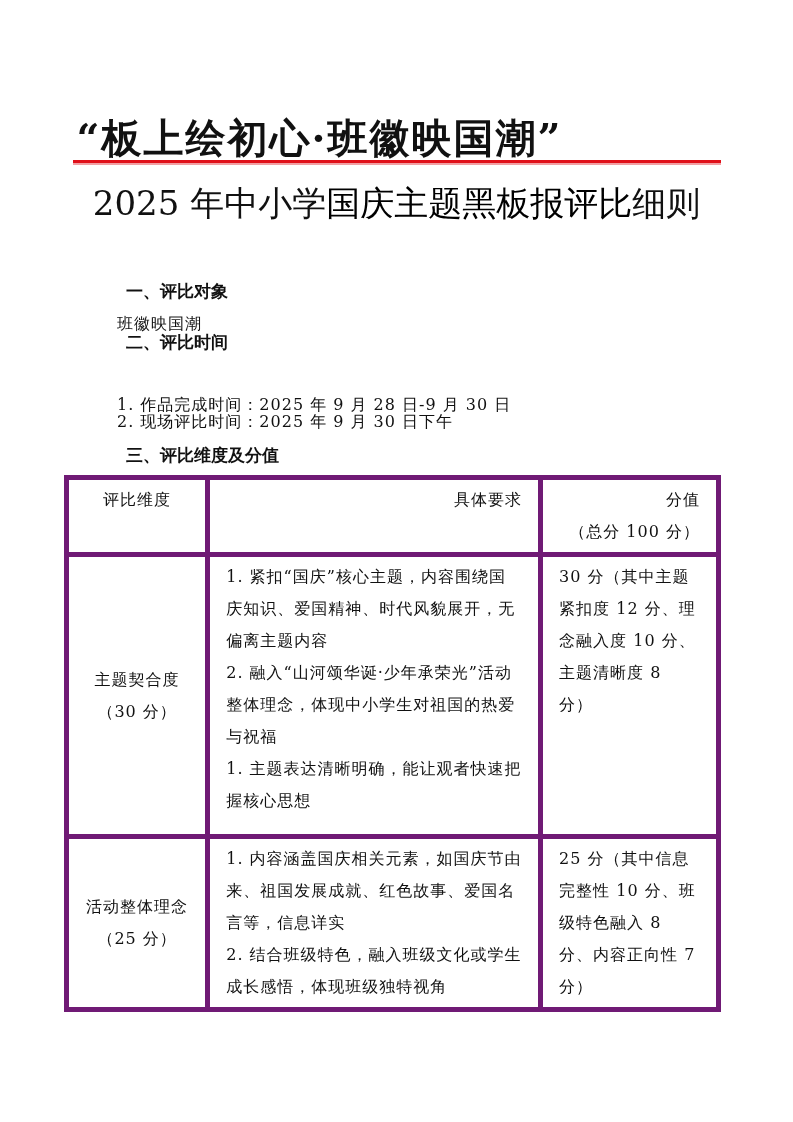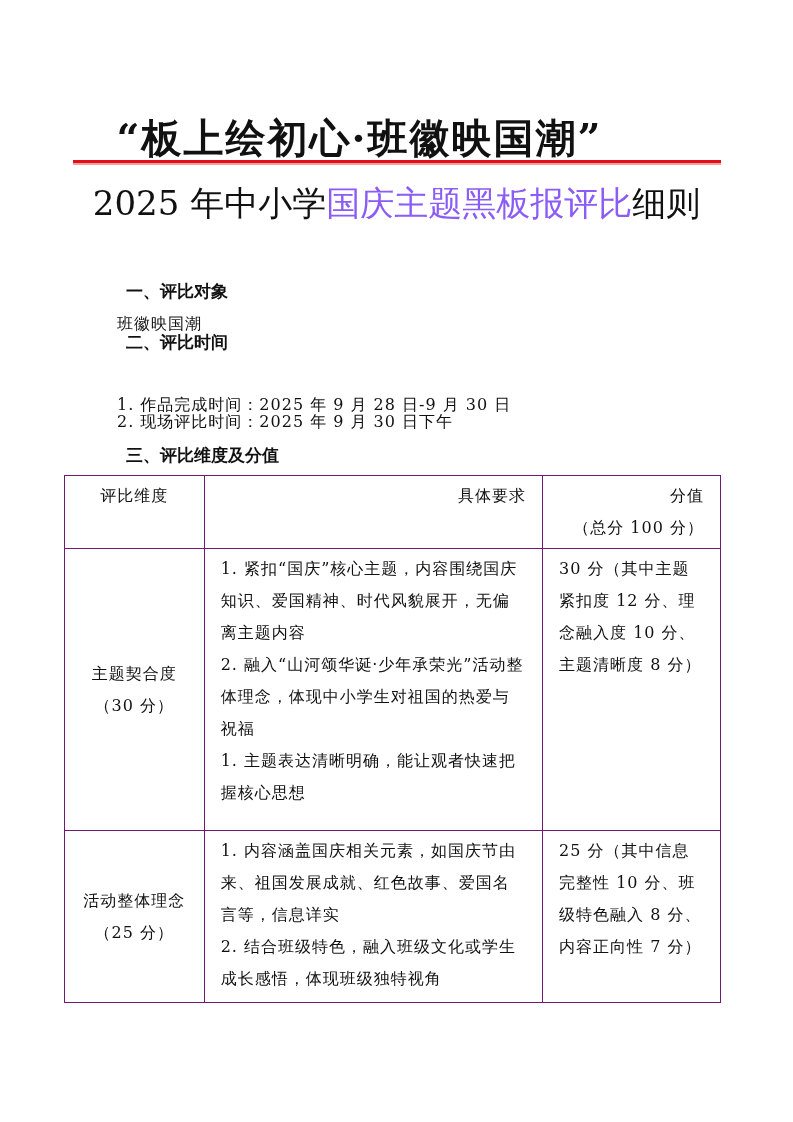--- a/index.html
+++ b/index.html
@@ -1,31 +1,31 @@
 <!DOCTYPE html>
 <html><head>
 <meta charset="utf-8">
 <style>
   html, body { margin:0; padding:0; background:#ffffff; }
   body { width:793px; height:1122px; position:relative; overflow:hidden;
          font-family:"DejaVu Serif","Liberation Serif",serif; color:#111; }
   .title-top { position:absolute; left:0; top:110px; width:639px; text-align:center;
                font-size:40px; line-height:56px; letter-spacing:2px; font-weight:bold;
-               font-family:"DejaVu Serif",serif;padding-left:40px; }
+               font-family:"DejaVu Serif",serif; }
   .red-line { position:absolute; left:73px; top:160px; width:648px; height:3px; background:#e0101a; }
   .red-line-shadow { position:absolute; left:73px; top:163px; width:648px; height:2px; background:#f2a0a4; }
   .title-main { position:absolute; left:74px; top:180px; width:645px; text-align:center;
                 font-size:34px; line-height:46px; font-family:"DejaVu Serif",serif; }
-  .title-main .red { color:#8b5cf6;font-family:Liberation Mono, monospace; }
+  .title-main .red { color:#000000;font-family:Liberation Mono, monospace; }
   .section { position:absolute; left:117px; font-family:"DejaVu Sans","Liberation Sans",sans-serif;
              font-weight:bold; font-size:17px; line-height:22px;margin-left:9px; }
   .para { position:absolute; left:117px; font-size:16px; line-height:22px; letter-spacing:1px; }
   table.rubric { position:absolute; left:64px; top:475px; width:657px; border-collapse:collapse;
                  font-size:16px; line-height:32px; letter-spacing:1px; }
-  table.rubric td { border:1px solid #701a75; vertical-align:top; padding:4px 16px; }
+  table.rubric td { border:5px solid #701a75; vertical-align:top; padding:4px 16px; }
   .col1 { width:114px; text-align:center; }
   .col2 { width:334px; }
   .col3 { width:157px; }
   .center { text-align:right; }
   .vmid { vertical-align:middle !important; }
 </style>
 </head>
 <body>
 
 <div class="title-top">“板上绘初心·班徽映国潮”</div>

